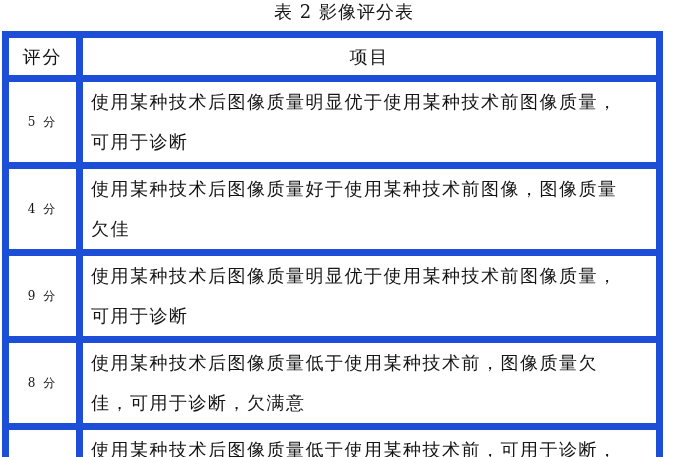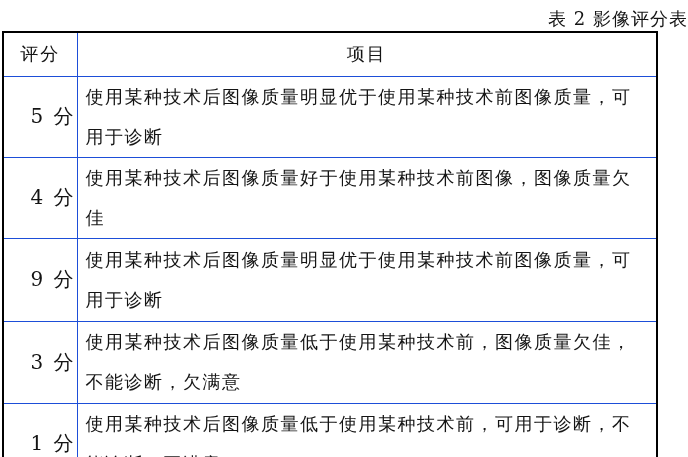--- a/index.html
+++ b/index.html
@@ -8,45 +8,44 @@
     background: #ffffff;
     font-family: "DejaVu Serif", "Liberation Serif", serif;
     color: #141414;
     overflow: hidden;
   }
   .page {
     width: 688px; height: 457px;
     position: relative;
   }
   .doc-title {
-    text-align: right;
+    text-align: center;
     font-size: 18px;
     letter-spacing: 1px;
-    padding-top: 7px;
     height: 31px;
     box-sizing: border-box;
     white-space: pre;
   }
   table.score-table {
     border-collapse: collapse;
     table-layout: fixed;
     margin-left: 2px;
     width: 654px;
     border: 2px solid #000;
   }
   table.score-table td {
-    border: 1px solid #1d4ed8;
+    border: 7px solid #1d4ed8;
     box-sizing: border-box;
     vertical-align: middle;
   }
   col.c-score { width: 74px; }
   col.c-item  { width: 580px; }
   td.score-cell {
-    text-align: right;
-    font-size: 20px;
+    text-align: center;
+    font-size: 12px;
     letter-spacing: 2px;
     white-space: pre;
   }
   td.item-cell {
     font-size: 18px;
     letter-spacing: 1.5px;
     line-height: 40px;
     padding: 0 24px 0 8px;
     text-align: left;
   }
@@ -85,22 +84,22 @@
         <td class="score-cell">4 分</td>
         <td class="item-cell">使用某种技术后图像质量好于使用某种技术前图像，图像质量欠佳</td>
       </tr>
 
       <tr class="r-3">
         <td class="score-cell">9 分</td>
         <td class="item-cell">使用某种技术后图像质量明显优于使用某种技术前图像质量，可用于诊断</td>
       </tr>
 
       <tr class="r-2">
-        <td class="score-cell">3 分</td>
-        <td class="item-cell">使用某种技术后图像质量低于使用某种技术前，图像质量欠佳，不能诊断，欠满意</td>
+        <td class="score-cell">8 分</td>
+        <td class="item-cell">使用某种技术后图像质量低于使用某种技术前，图像质量欠佳，可用于诊断，欠满意</td>
       </tr>
 
       <tr class="r-1">
         <td class="score-cell">1 分</td>
         <td class="item-cell">使用某种技术后图像质量低于使用某种技术前，可用于诊断，不能诊断，不满意</td>
       </tr>
     </tbody>
   </table>
 
 </div>

